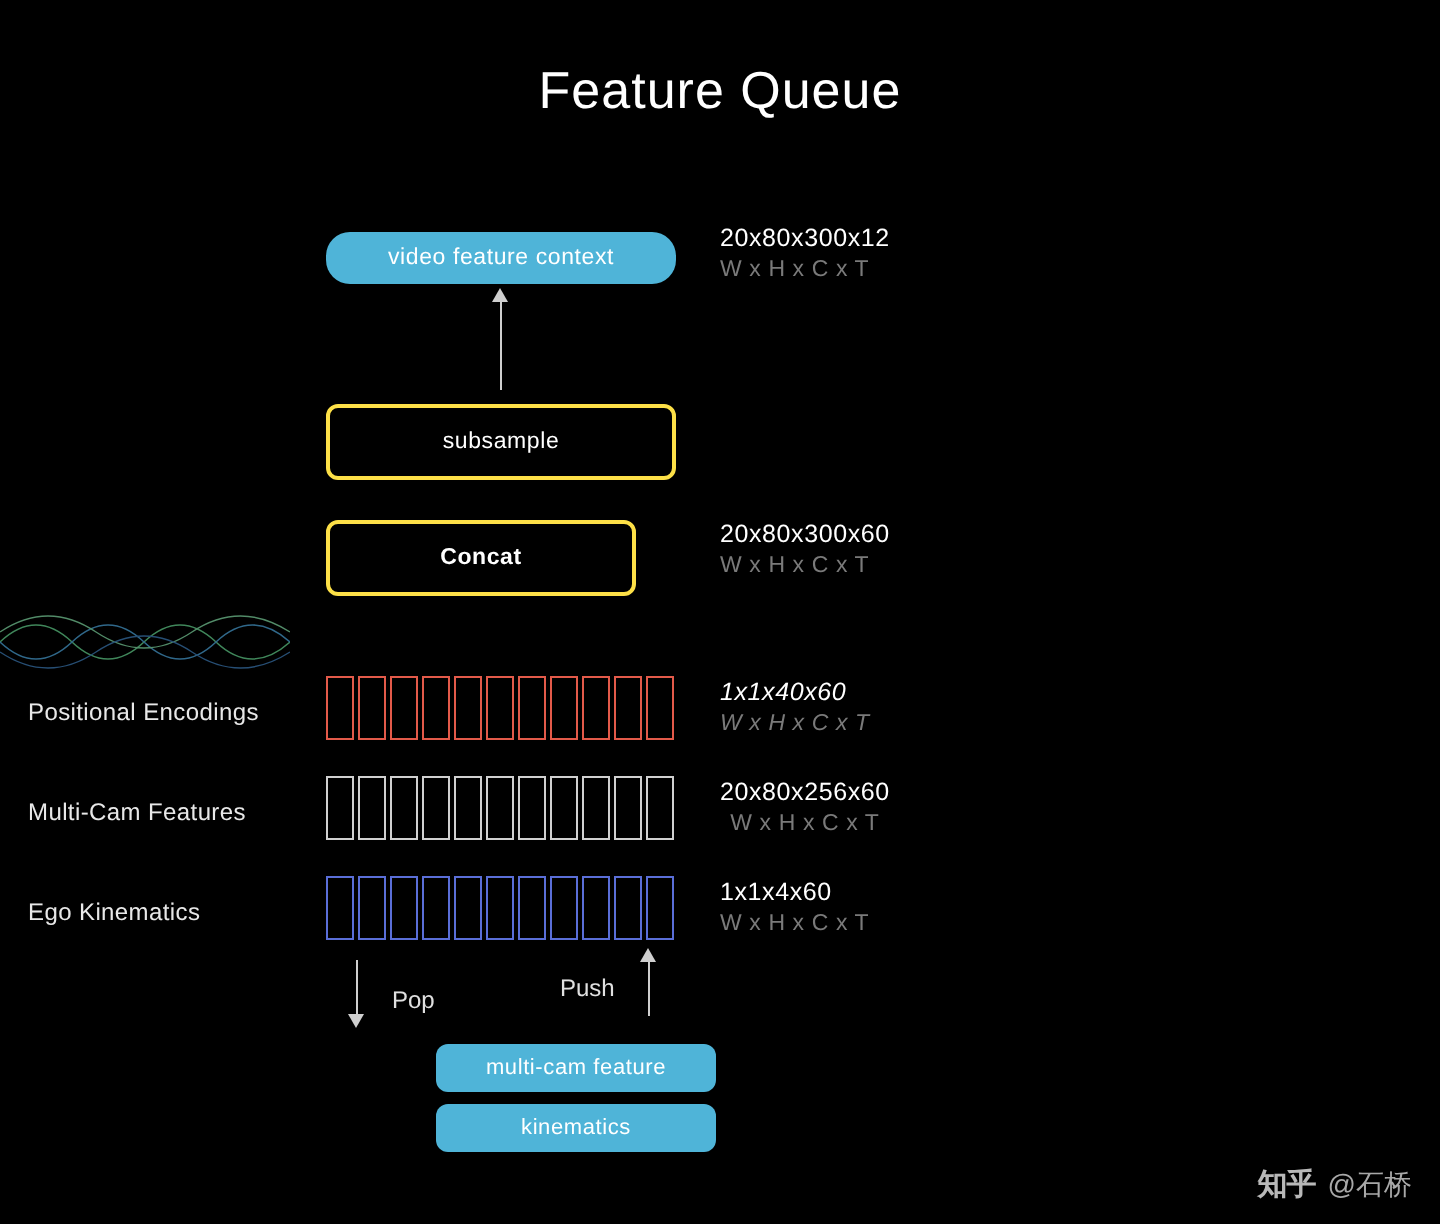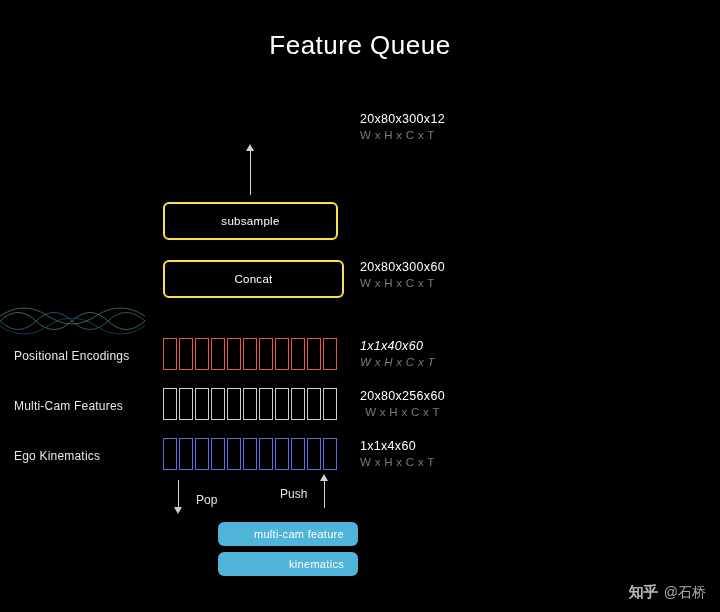--- a/index.html
+++ b/index.html
@@ -37,21 +37,20 @@
   .pill {
     background: #4fb4d8;
     color: #ffffff;
     border-radius: 12px;
     padding: 7px 18px;
   }
   .pill-sm {
     border-radius: 6px;
     padding: 6px 14px;
     font-size: 11px;
-    justify-content: flex-end;
   }
   .box {
     border: 2px solid #fde047;
     color: #ffffff;
     border-radius: 6px;
     padding: 11px 0;
     background: transparent;
   }
   .dim-block { position: absolute; font-size: 12.5px; line-height: 1.35; }
   .dim-main { color: #ffffff; font-weight: 500; letter-spacing: 0.3px;}
@@ -107,32 +106,35 @@
   }
   .zh-logo { font-weight: 700; color: #b8b8b8; font-size: 15px; letter-spacing: -0.5px;}
 </style>
 </head>
 <body>
 
 <div class="title">Feature Queue</div>
 
 <div class="diagram">
 
+  <div class="node pill" style="left:163px; top:36px; width:175px;">
+    <span>video feature context</span>
+  </div>
   <div class="dim-block" style="left:360px; top:31px;">
     <div class="dim-main">20x80x300x12</div>
     <div class="dim-sub">W x H x C x T</div>
   </div>
 
   <div class="arrow up" style="left:250px; top:70px; height:45px;"></div>
 
   <div class="node box" style="left:163px; top:122px; width:175px;">
     <span>subsample</span>
   </div>
 
-  <div class="node box" style="left:163px; top:180px; width:181px;">
+  <div class="node box" style="left:163px; top:180px; width:155px;font-weight:bold;">
     <span>Concat</span>
   </div>
   <div class="dim-block" style="left:360px; top:179px;">
     <div class="dim-main">20x80x300x60</div>
     <div class="dim-sub">W x H x C x T</div>
   </div>
 
   <svg class="waves" viewBox="0 0 145 46" preserveAspectRatio="none">
     <path d="M0 23 Q18 6 36 23 T72 23 T108 23 T145 23" stroke="#63d08c" stroke-width="0.8" fill="none"></path>
     <path d="M0 23 Q18 40 36 23 T72 23 T108 23 T145 23" stroke="#4aa0d4" stroke-width="0.8" fill="none"></path>

